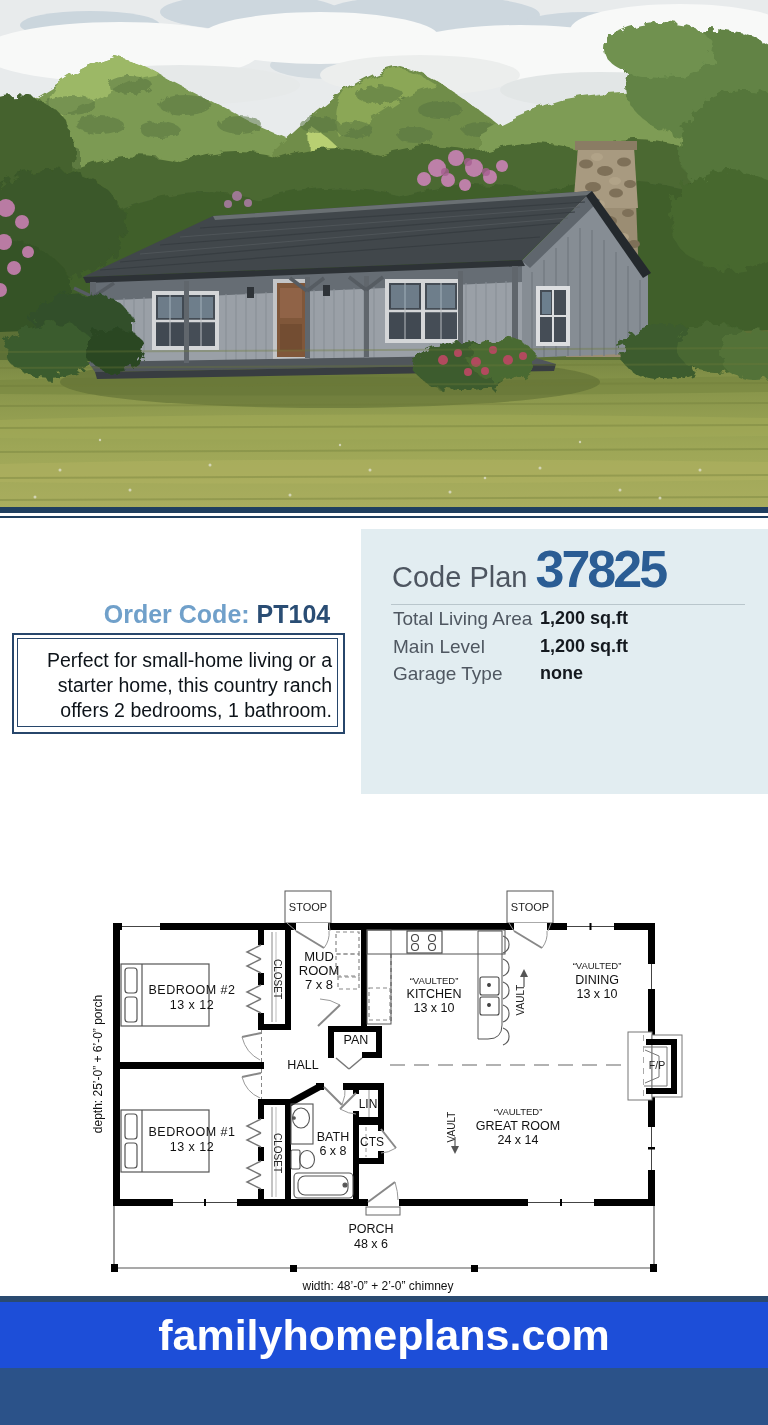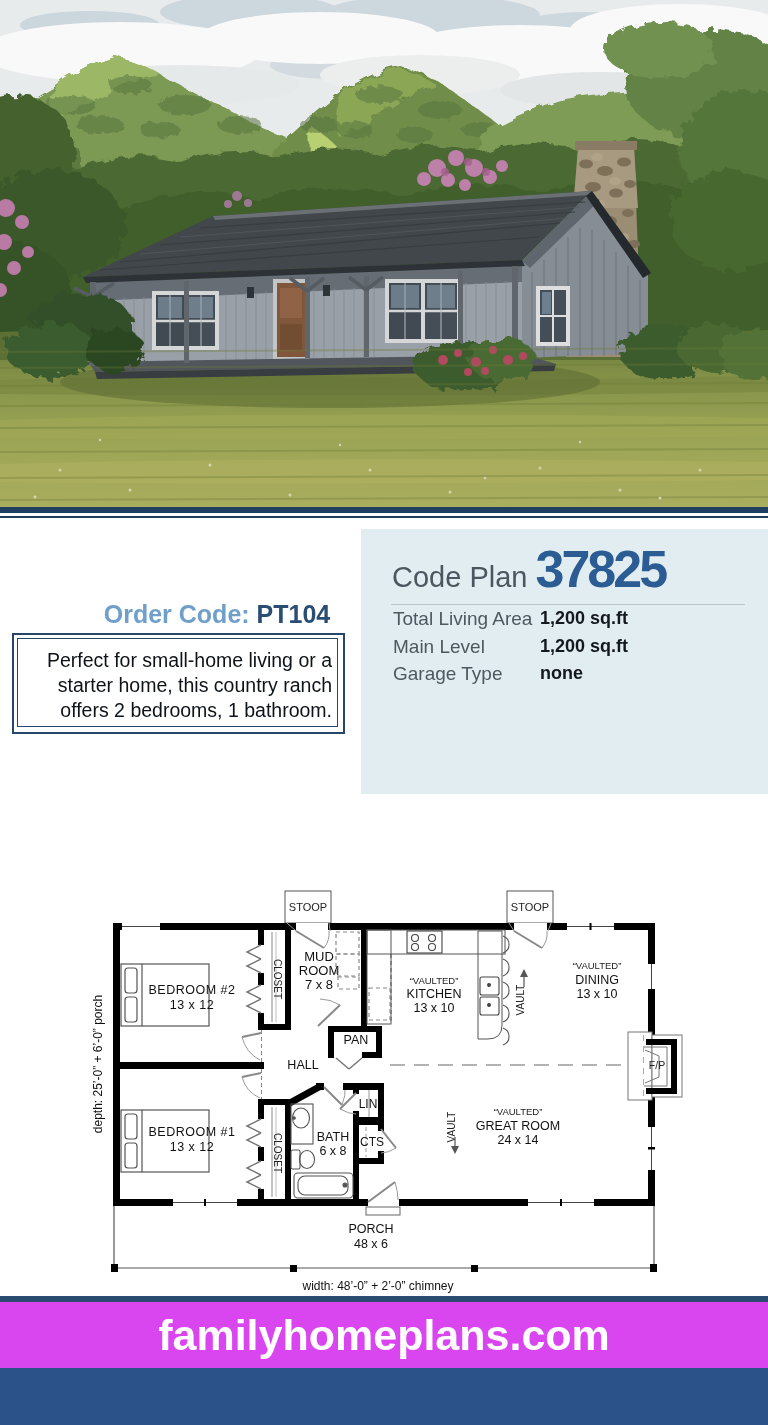--- a/index.html
+++ b/index.html
@@ -726,15 +726,15 @@
 
 <text x="378" y="1243" font-size="12" fill="#111" text-anchor="middle">width: 48’-0” + 2’-0” chimney</text>
 
 <text x="102" y="1017" font-size="12" fill="#111" text-anchor="middle" transform="rotate(-90 102 1017)">depth: 25’-0” + 6’-0” porch</text>
 </g>
 </svg>
 </div>
 
 <div class="abs" style="left:0;top:1295.5px;width:768px;height:6px;background:#2a4a70;"></div>
 
-<div class="abs" style="left:0;top:1301.5px;width:768px;height:66.5px;background:#d946ef;text-align:center;line-height:66.5px;font-size:43px;font-weight:bold;color:#fff;">familyhomeplans.com</div>
+<div class="abs" style="left:0;top:1301.5px;width:768px;height:66.5px;background:#1d4ed8;text-align:center;line-height:66.5px;font-size:43px;font-weight:bold;color:#fff;">familyhomeplans.com</div>
 
 <div class="abs" style="left:0;top:1368px;width:768px;height:57px;background:#2b5289;"></div>
 
 </body></html>

